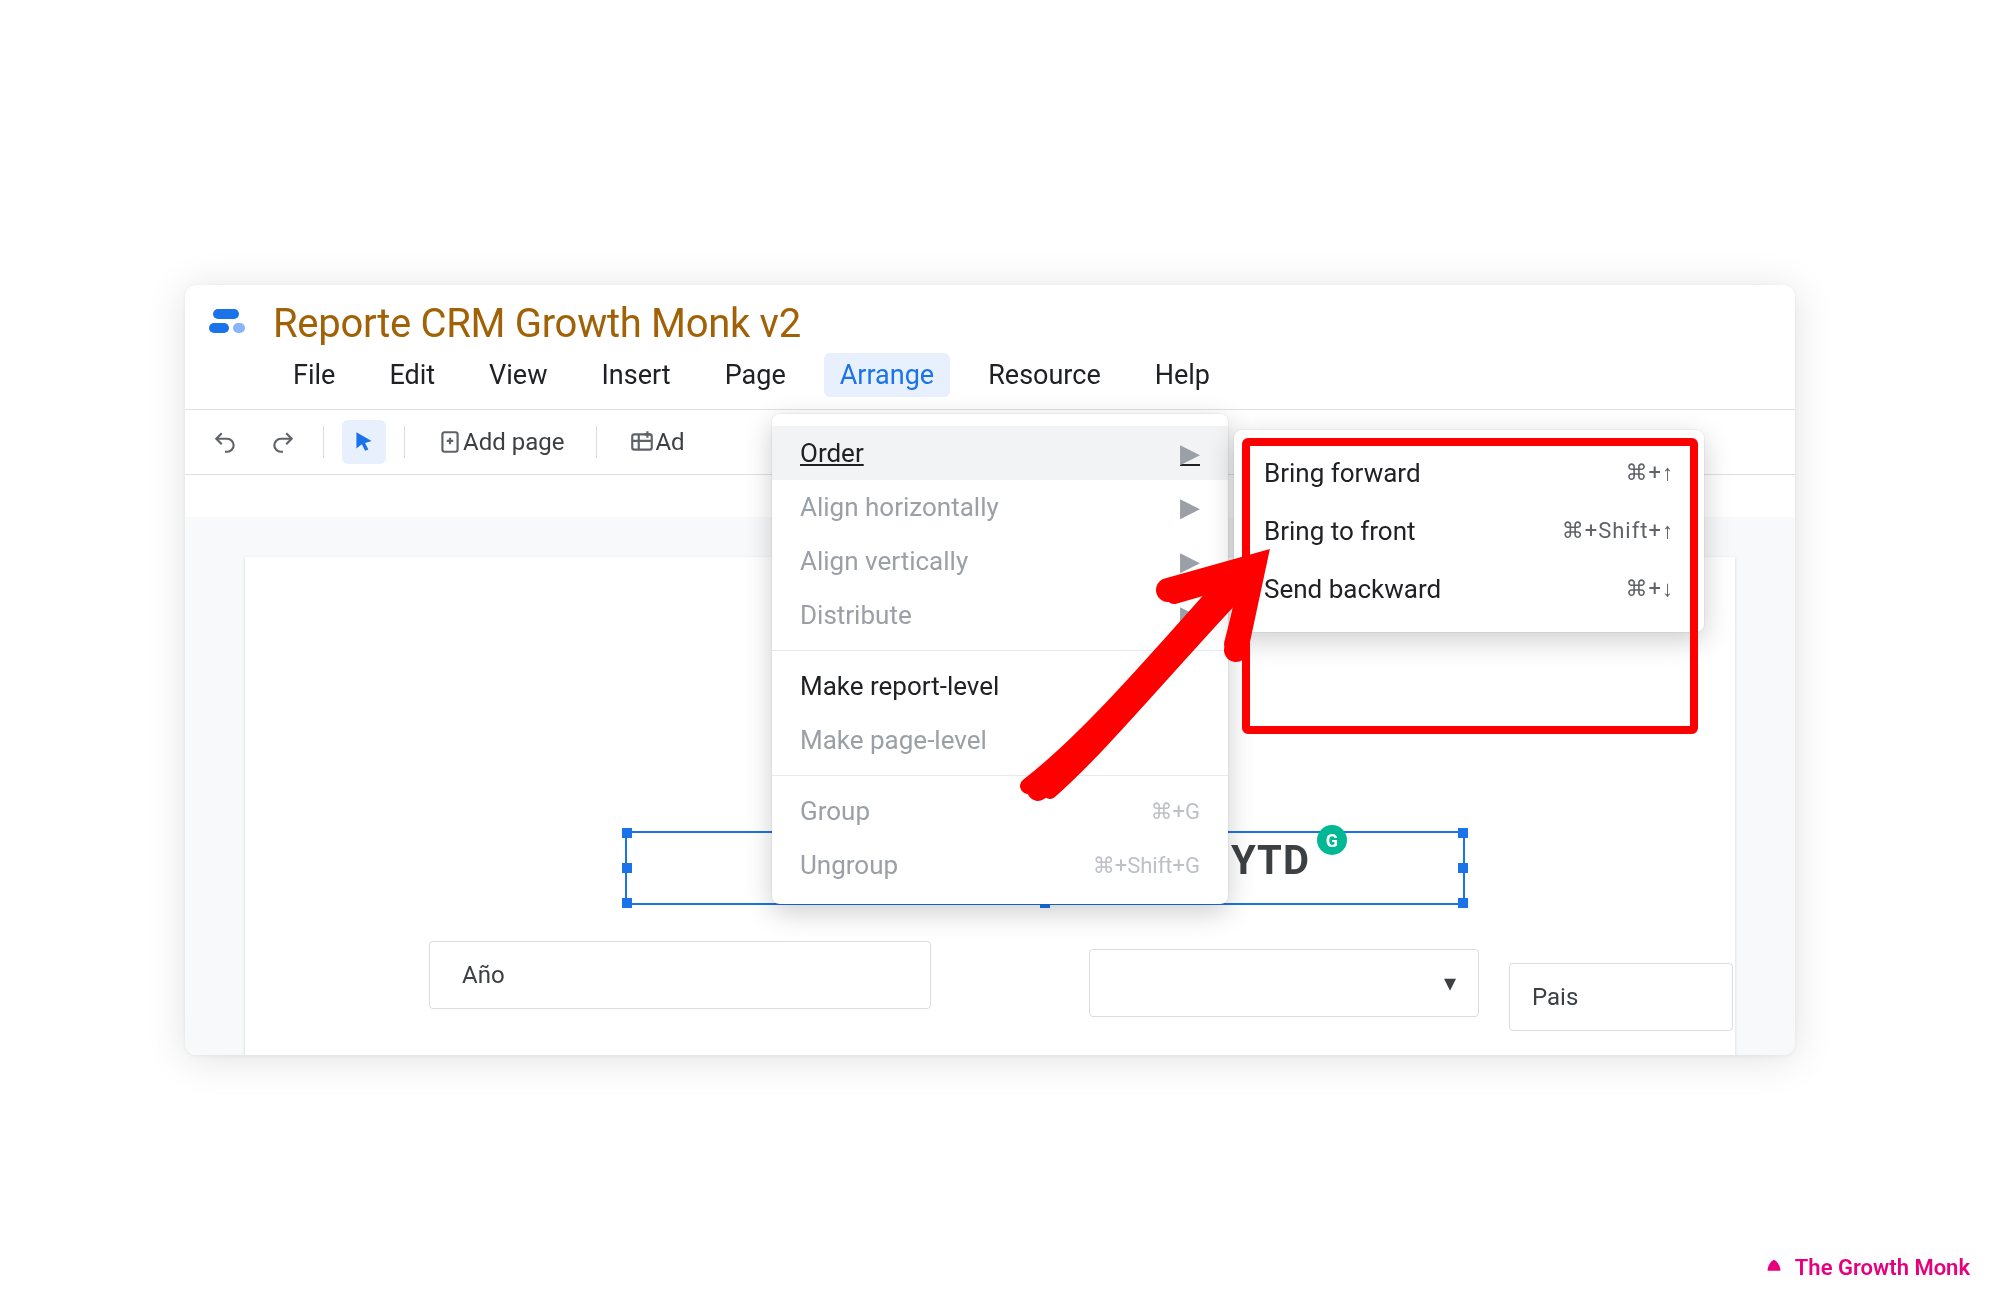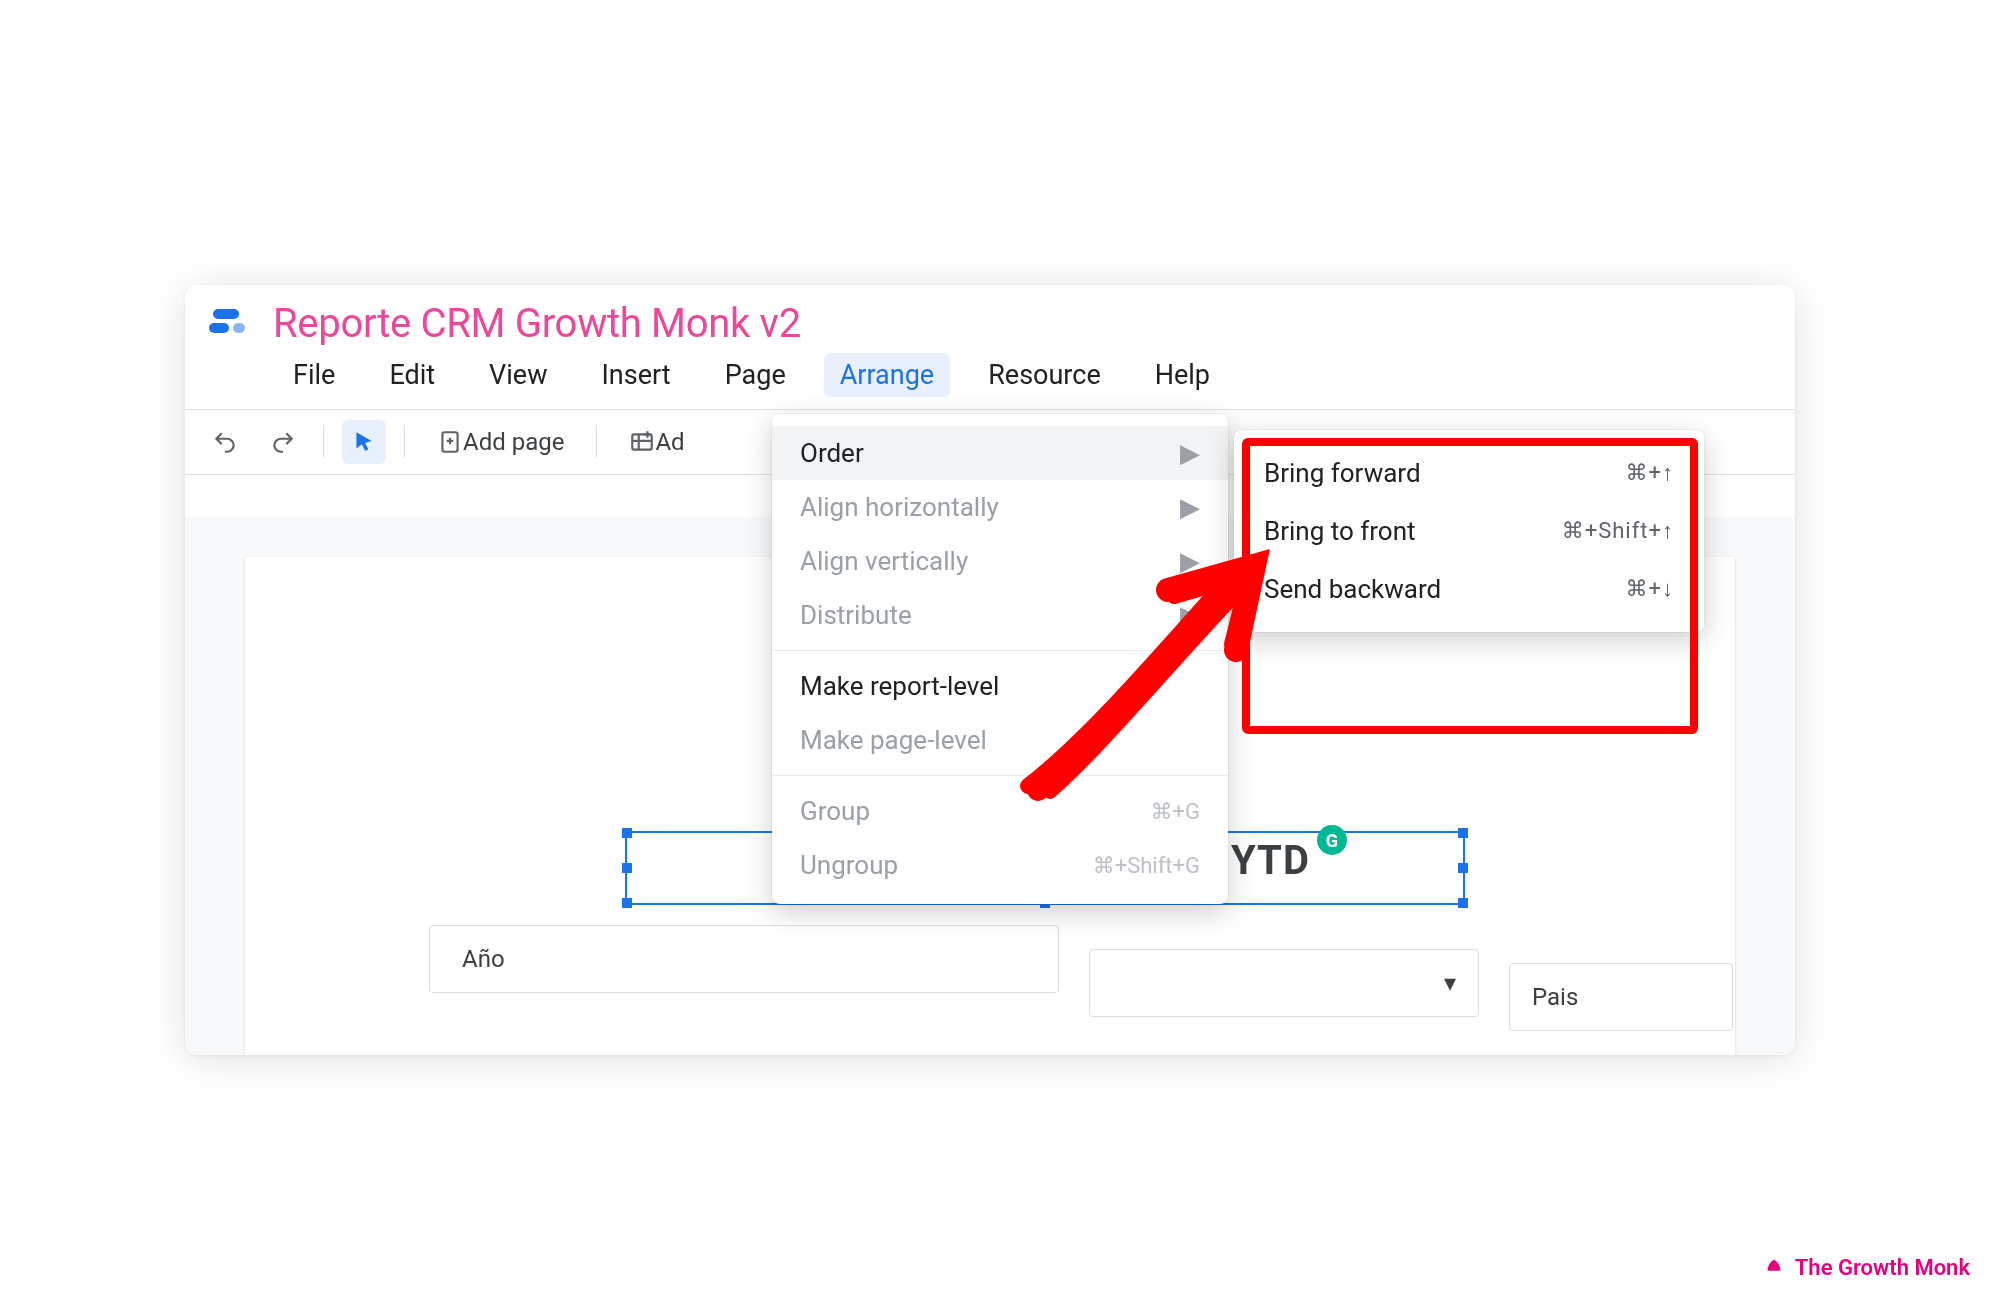--- a/index.html
+++ b/index.html
@@ -31,21 +31,21 @@
   }
   .logo {
     width: 48px; height: 48px;
     display:flex; align-items:center; justify-content:center;
     margin-right: 18px;
   }
   .doc-title {
     font-size: 40px;
     font-weight: 400;
     letter-spacing: -0.3px;
-    color: #ec4899;
+    color: #a16207;
   }
   
   .menu-bar {
     display: flex;
     align-items: center;
     gap: 22px;
     padding: 4px 14px 12px 92px;
     font-size: 27px;
     color: #202124;
   }
@@ -136,21 +136,21 @@
     position:absolute;
     height:68px;
     background:#fff;
     border:1px solid #dadce0;
     border-radius:4px;
     display:flex; align-items:center;
     padding: 0 22px;
     font-size:24px; color:#3c4043;
     justify-content:space-between;
   }
-  .filter1 { left:244px; top:408px; width:630px;padding-left:32px; }
+  .filter1 { left:244px; top:424px; width:502px;padding-left:32px; }
   .filter2 { left:904px; top:432px; width:390px; }
   .filter3 { left:1324px; top:432px; width:224px;margin-top:14px; }
 
   
   .menu-popup {
     position:absolute;
     left:580px; top:172px;
     width:456px;
     background:#fff;
     border-radius:8px;
@@ -158,21 +158,21 @@
     padding: 12px 0;
     z-index: 20;
   }
   .mi-row {
     display:flex; align-items:center; justify-content:space-between;
     padding: 12px 28px;
     font-size:26px;
     color:#202124;
     cursor:pointer;
   }
-  .mi-row.hover { background:#f1f3f4; }
+  .mi-row.hover { background:#f1f3f4;text-decoration:underline; }
   .mi-row.disabled { color:#9aa0a6; cursor:default; }
   .mi-caret { color:#9aa0a6; }
   .mi-sep { height:1px; background:#e8eaed; margin:8px 0; }
   .mi-shortcut { color:#5f6368; font-size:22px; }
   .mi-row.disabled .mi-shortcut { color:#bdc1c6; }
 
   
   .submenu {
     position:absolute;
     left:1050px; top:186px;

